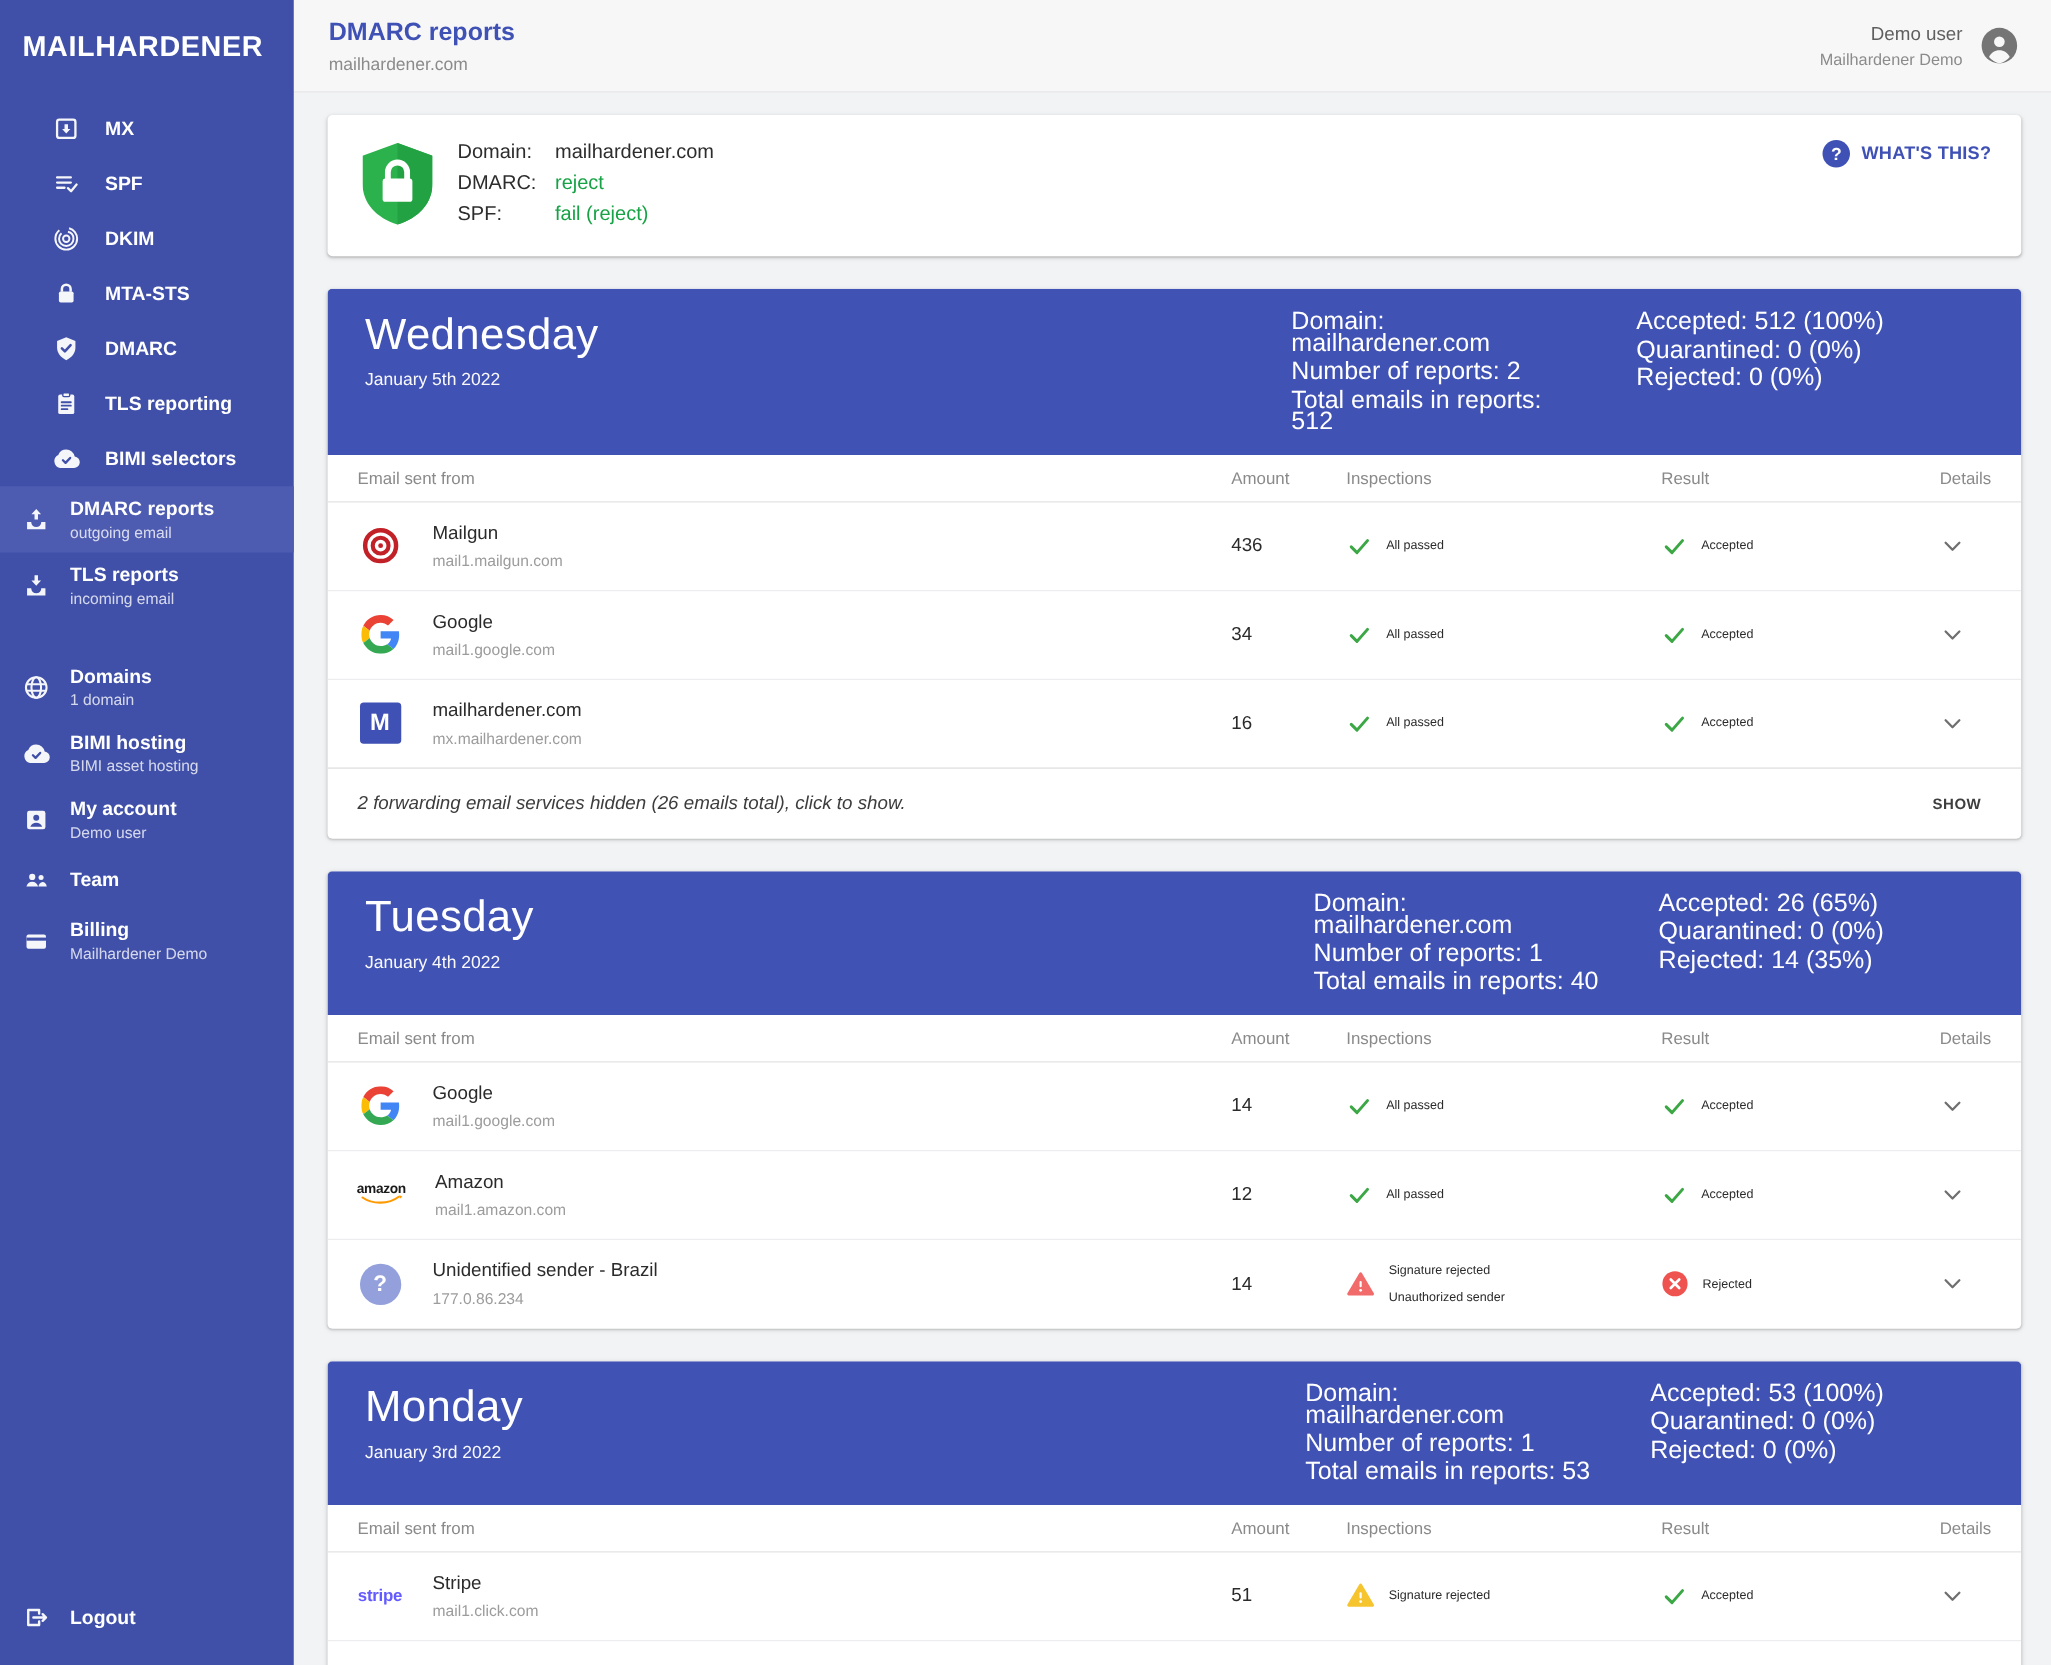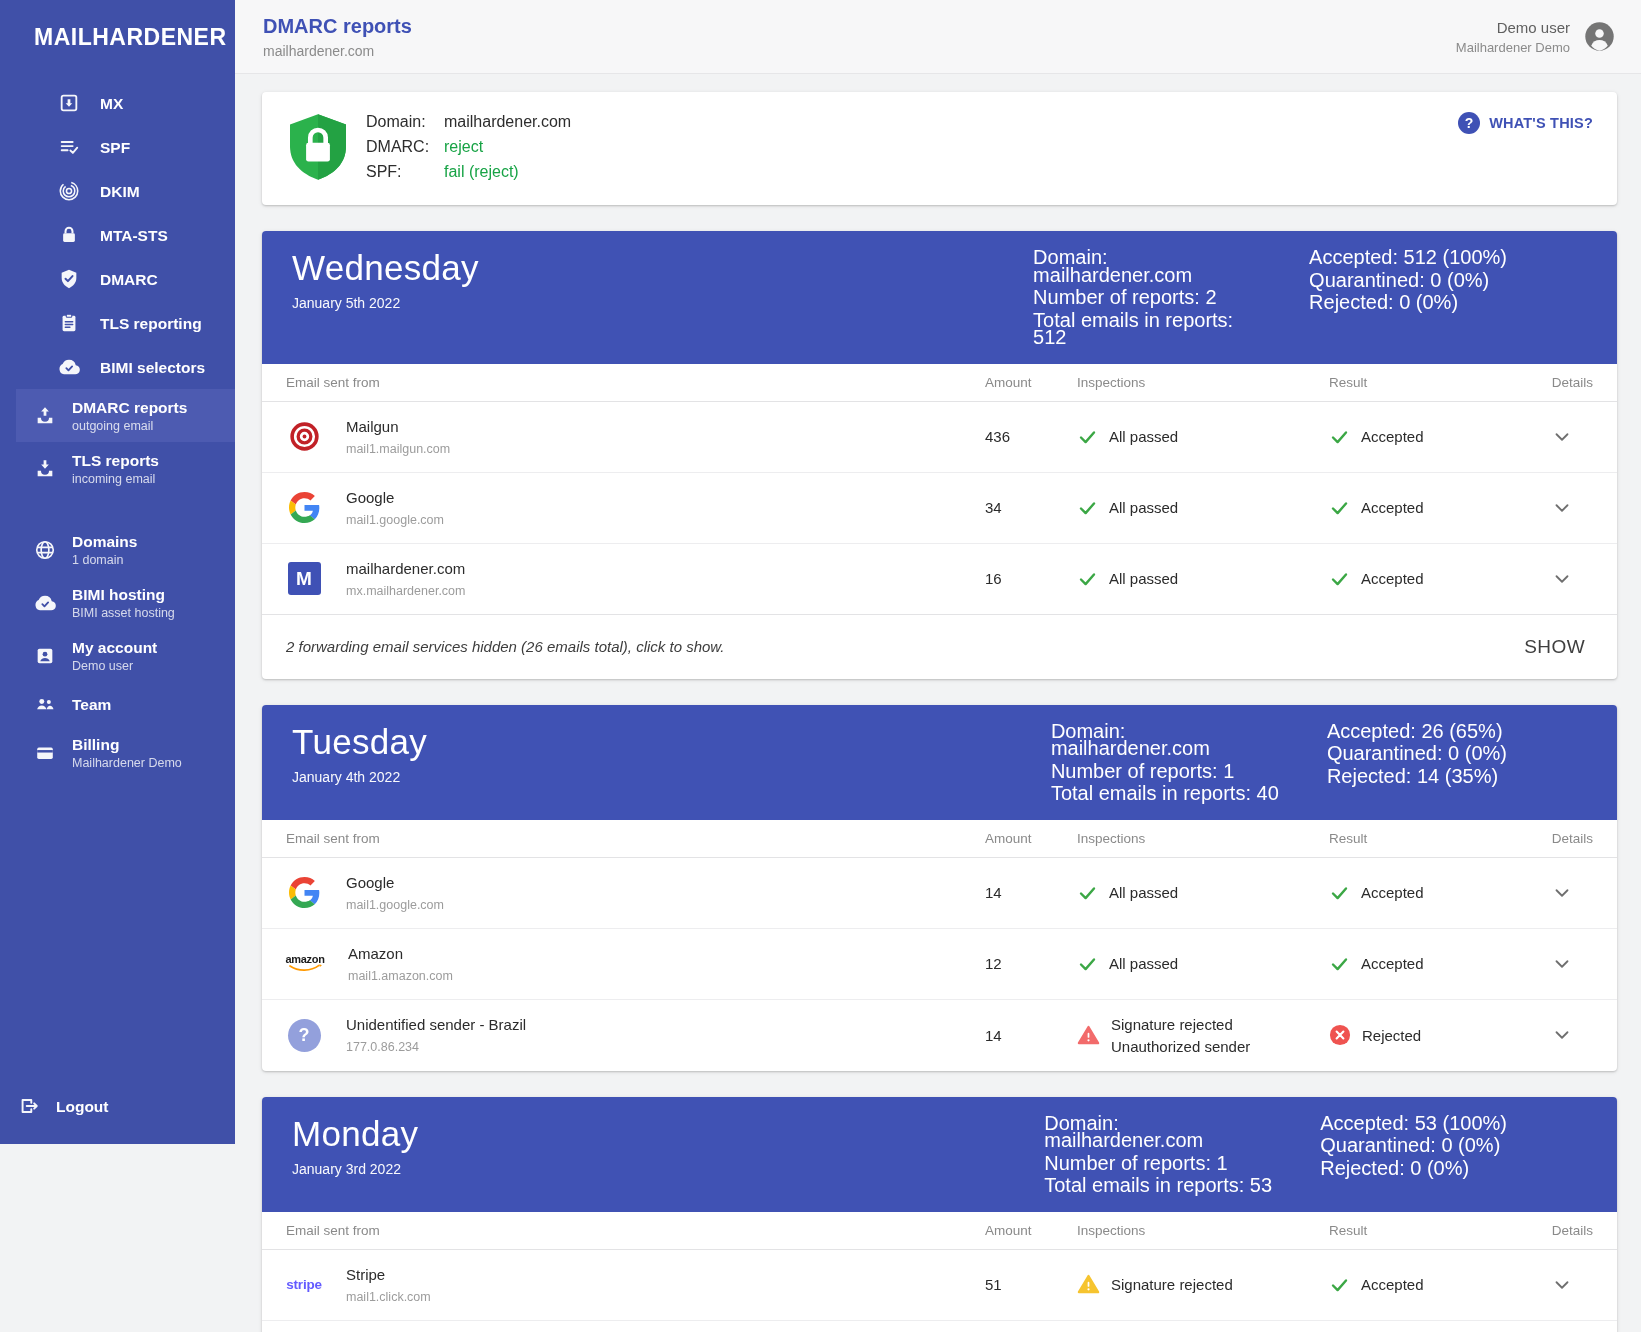--- a/index.html
+++ b/index.html
@@ -6,21 +6,21 @@
     --accent:#3F51B5; --sidebar:#4050A8; --sidebar-active:#4D5BB1;
     --day-header:#4052B4; --success:#3BA745; --danger:#EF5350; --warning:#F6C42F;
     --text-dark:#2B2B2B; --text-gray:#8A8A8A;
   }
   *{box-sizing:border-box; margin:0; padding:0;}
   html,body{width:1641px; height:1332px; overflow:hidden;}
   body{font-family:"Liberation Sans", sans-serif; background:#F2F3F4; color:var(--text-dark);}
   .app{display:flex; width:1641px; height:1332px;}
 
   
-  .sidebar{width:235px; flex-shrink:0; background:var(--sidebar); color:#fff; position:relative; height:1144px;padding-left:16px;}
+  .sidebar{width:235px; flex-shrink:0; background:var(--sidebar); color:#fff; position:relative; height:1332px;}
   .brand{font-size:23px; font-weight:700; letter-spacing:.5px; padding:24px 18px 30px 18px;}
   .nav-item{display:flex; align-items:center; gap:16px; padding:9px 14px 9px 18px; cursor:pointer; min-height:44px;}
   .nav-item.sub{padding-left:42px; gap:20px;}
   .nav-item.active{background:var(--sidebar-active);}
   .nav-item .ic{width:22px; height:22px; flex-shrink:0; color:#fff; opacity:.95; display:flex; align-items:center; justify-content:center;}
   .nav-item .ic svg{width:22px; height:22px; display:block;}
   .nav-txt{display:flex; flex-direction:column;}
   .nav-label{font-size:15.5px; font-weight:700; line-height:19px;}
   .nav-sub{font-size:12.5px; font-weight:400; opacity:.78; margin-top:2px;}
   .nav-gap{height:28px;}
@@ -67,28 +67,28 @@
   .t-head{height:38px; color:#8a8a8a; font-size:13.5px; border-bottom:1px solid #E3E3E5;}
   .th-details{text-align:right;}
   .t-row{min-height:71px; border-bottom:1px solid #EDEDEF; cursor:pointer;}
   .t-row:last-child{border-bottom:none;}
   .sender-cell{display:flex; align-items:center; gap:24px; padding:10px 0;}
   .logo-box{width:36px; display:flex; align-items:center; justify-content:center; flex-shrink:0;}
   .sender-txt{display:flex; flex-direction:column;}
   .sender-name{font-size:15px; color:#2b2b2b;}
   .sender-domain{font-size:12.5px; color:#9C9C9C; margin-top:7px;}
   .amount-cell{font-size:15px; color:#2b2b2b;}
-  .insp-cell,.result-cell{display:flex; align-items:center; gap:11px; font-size:15px; color:#2b2b2b;}
+  .insp-cell,.result-cell{display:flex; align-items:center; gap:11px; font-size:10px; color:#2b2b2b;}
   .insp-lines{display:flex; flex-direction:column; gap:5px; line-height:17px;}
   .details-cell{display:flex; justify-content:center;}
   .chev{width:22px; height:22px; cursor:pointer;}
 
   .hidden-row{display:flex; align-items:center; justify-content:space-between; padding:15px 24px; border-top:1px solid #E3E3E5; margin-top:-1px;}
   .hidden-text{font-style:italic; font-size:15px; color:#3d3d3d;}
-  .show-btn{font-size:19px; font-weight:400; letter-spacing:.4px; color:#3f3f3f; cursor:pointer; padding:6px 8px;}
+  .show-btn{font-size:12px; font-weight:700; letter-spacing:.4px; color:#3f3f3f; cursor:pointer; padding:6px 8px;}
 
   .row-filler{height:58px;}
 
   
   .m-square{width:33px; height:33px; background:#3F51B5; border-radius:3px; color:#fff; font-weight:700; font-size:19px; display:flex; align-items:center; justify-content:center;}
   .q-circle{width:33px; height:33px; background:#93A0DC; border-radius:50%; color:#fff; font-weight:700; font-size:18px; display:flex; align-items:center; justify-content:center;}
   .amazon-logo{display:flex; flex-direction:column; align-items:center; width:38px;}
   .amazon-word{font-size:11px; font-weight:700; color:#1b1b1b; letter-spacing:-.3px; line-height:10px;}
   .stripe-word{font-size:13.5px; font-weight:700; color:#635BFF; letter-spacing:-.2px;}
   .check-ic{width:21px; height:21px; flex-shrink:0;}

